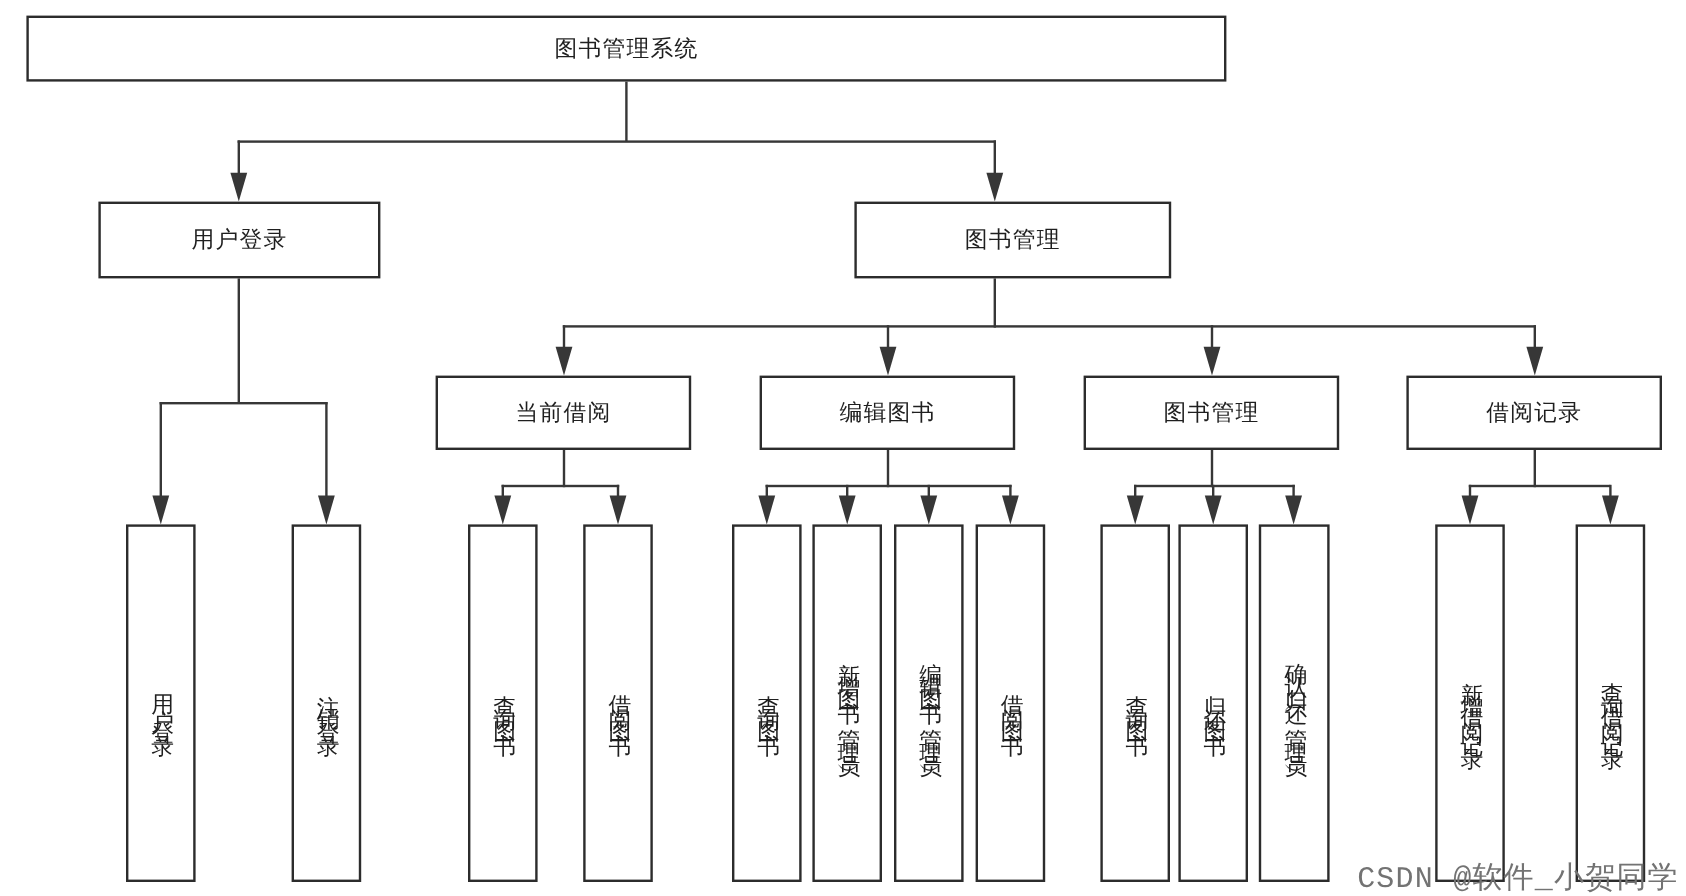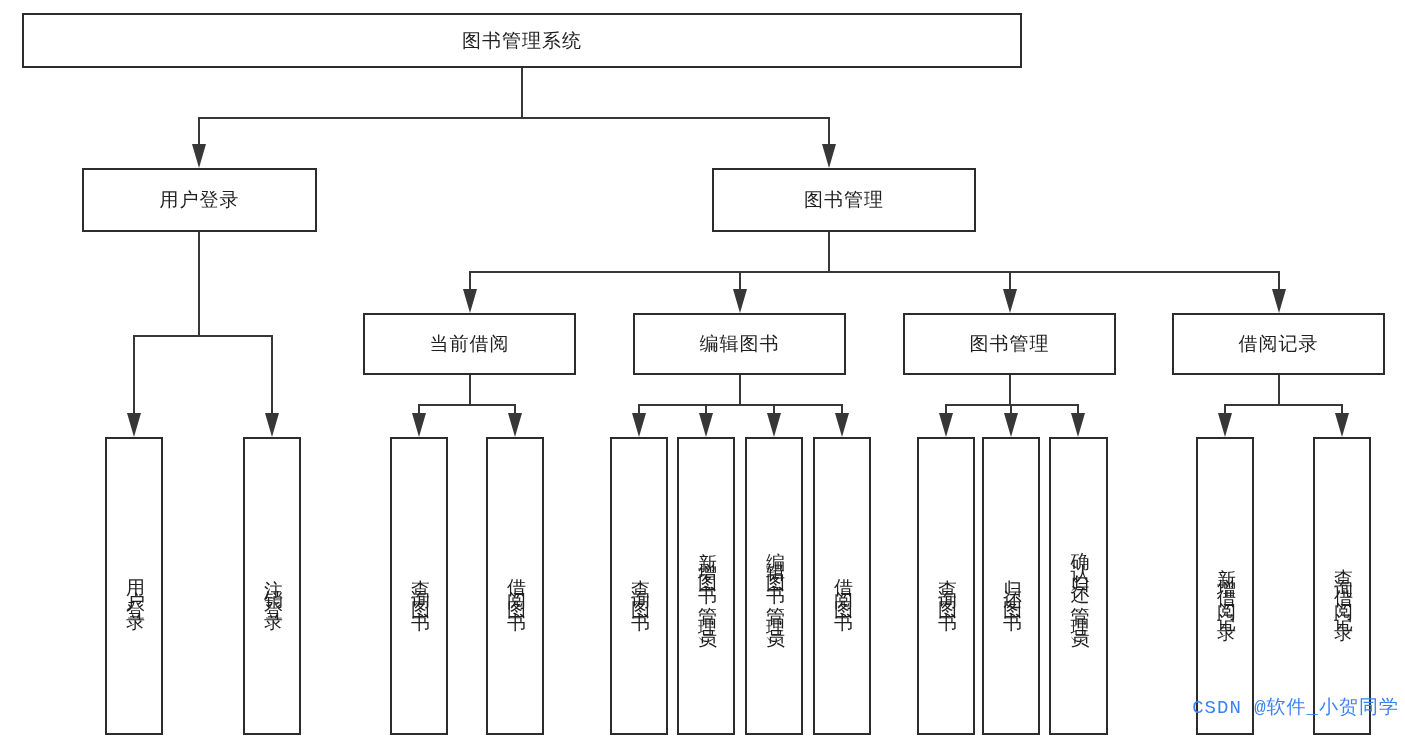--- a/index.html
+++ b/index.html
@@ -19,22 +19,22 @@
     font-size:19px;letter-spacing:11px;line-height:1;
   }
   .hline{position:absolute;height:2px;background:#373737;}
   .vline{position:absolute;width:2px;background:#373737;}
   .arrow{
     position:absolute;width:0;height:0;
     border-left:7px solid transparent;border-right:7px solid transparent;
     border-top:24px solid #373737;
   }
   .watermark{
-    position:absolute;top:694px;right:6px;z-index:5;
-    font-size:19px;color:#3b82f6;letter-spacing:1px;
+    position:absolute;top:714px;right:6px;z-index:5;
+    font-size:25px;color:#737373;letter-spacing:1px;
   }
 </style>
 </head>
 <body>
 
 <div class="canvas">
 
   <div class="node" style="left:22px;top:13px;width:1000px;height:55px;">
     <span>图书管理系统</span>
   </div>

